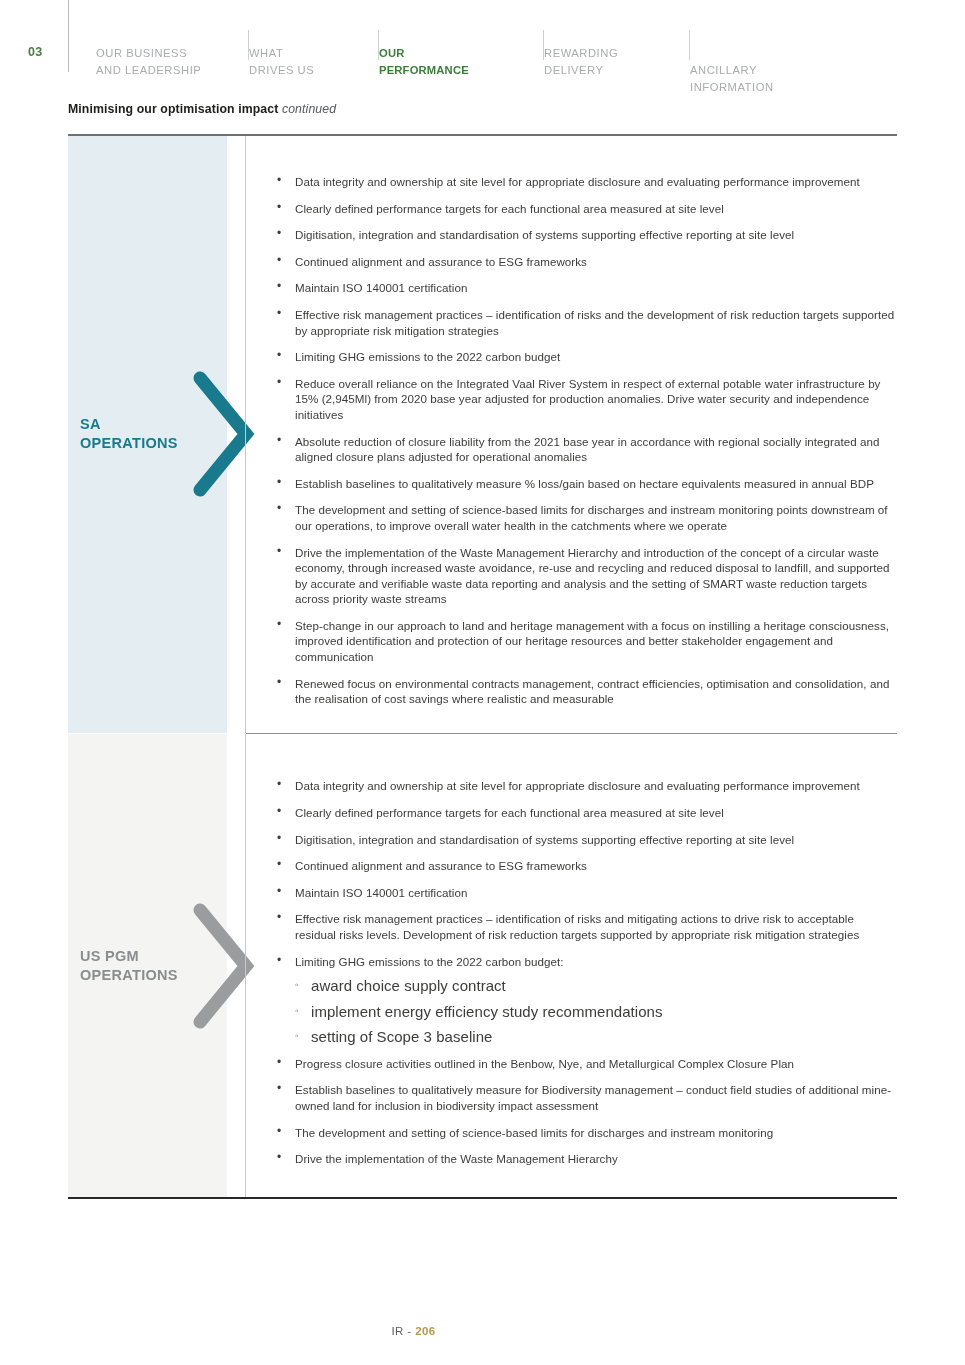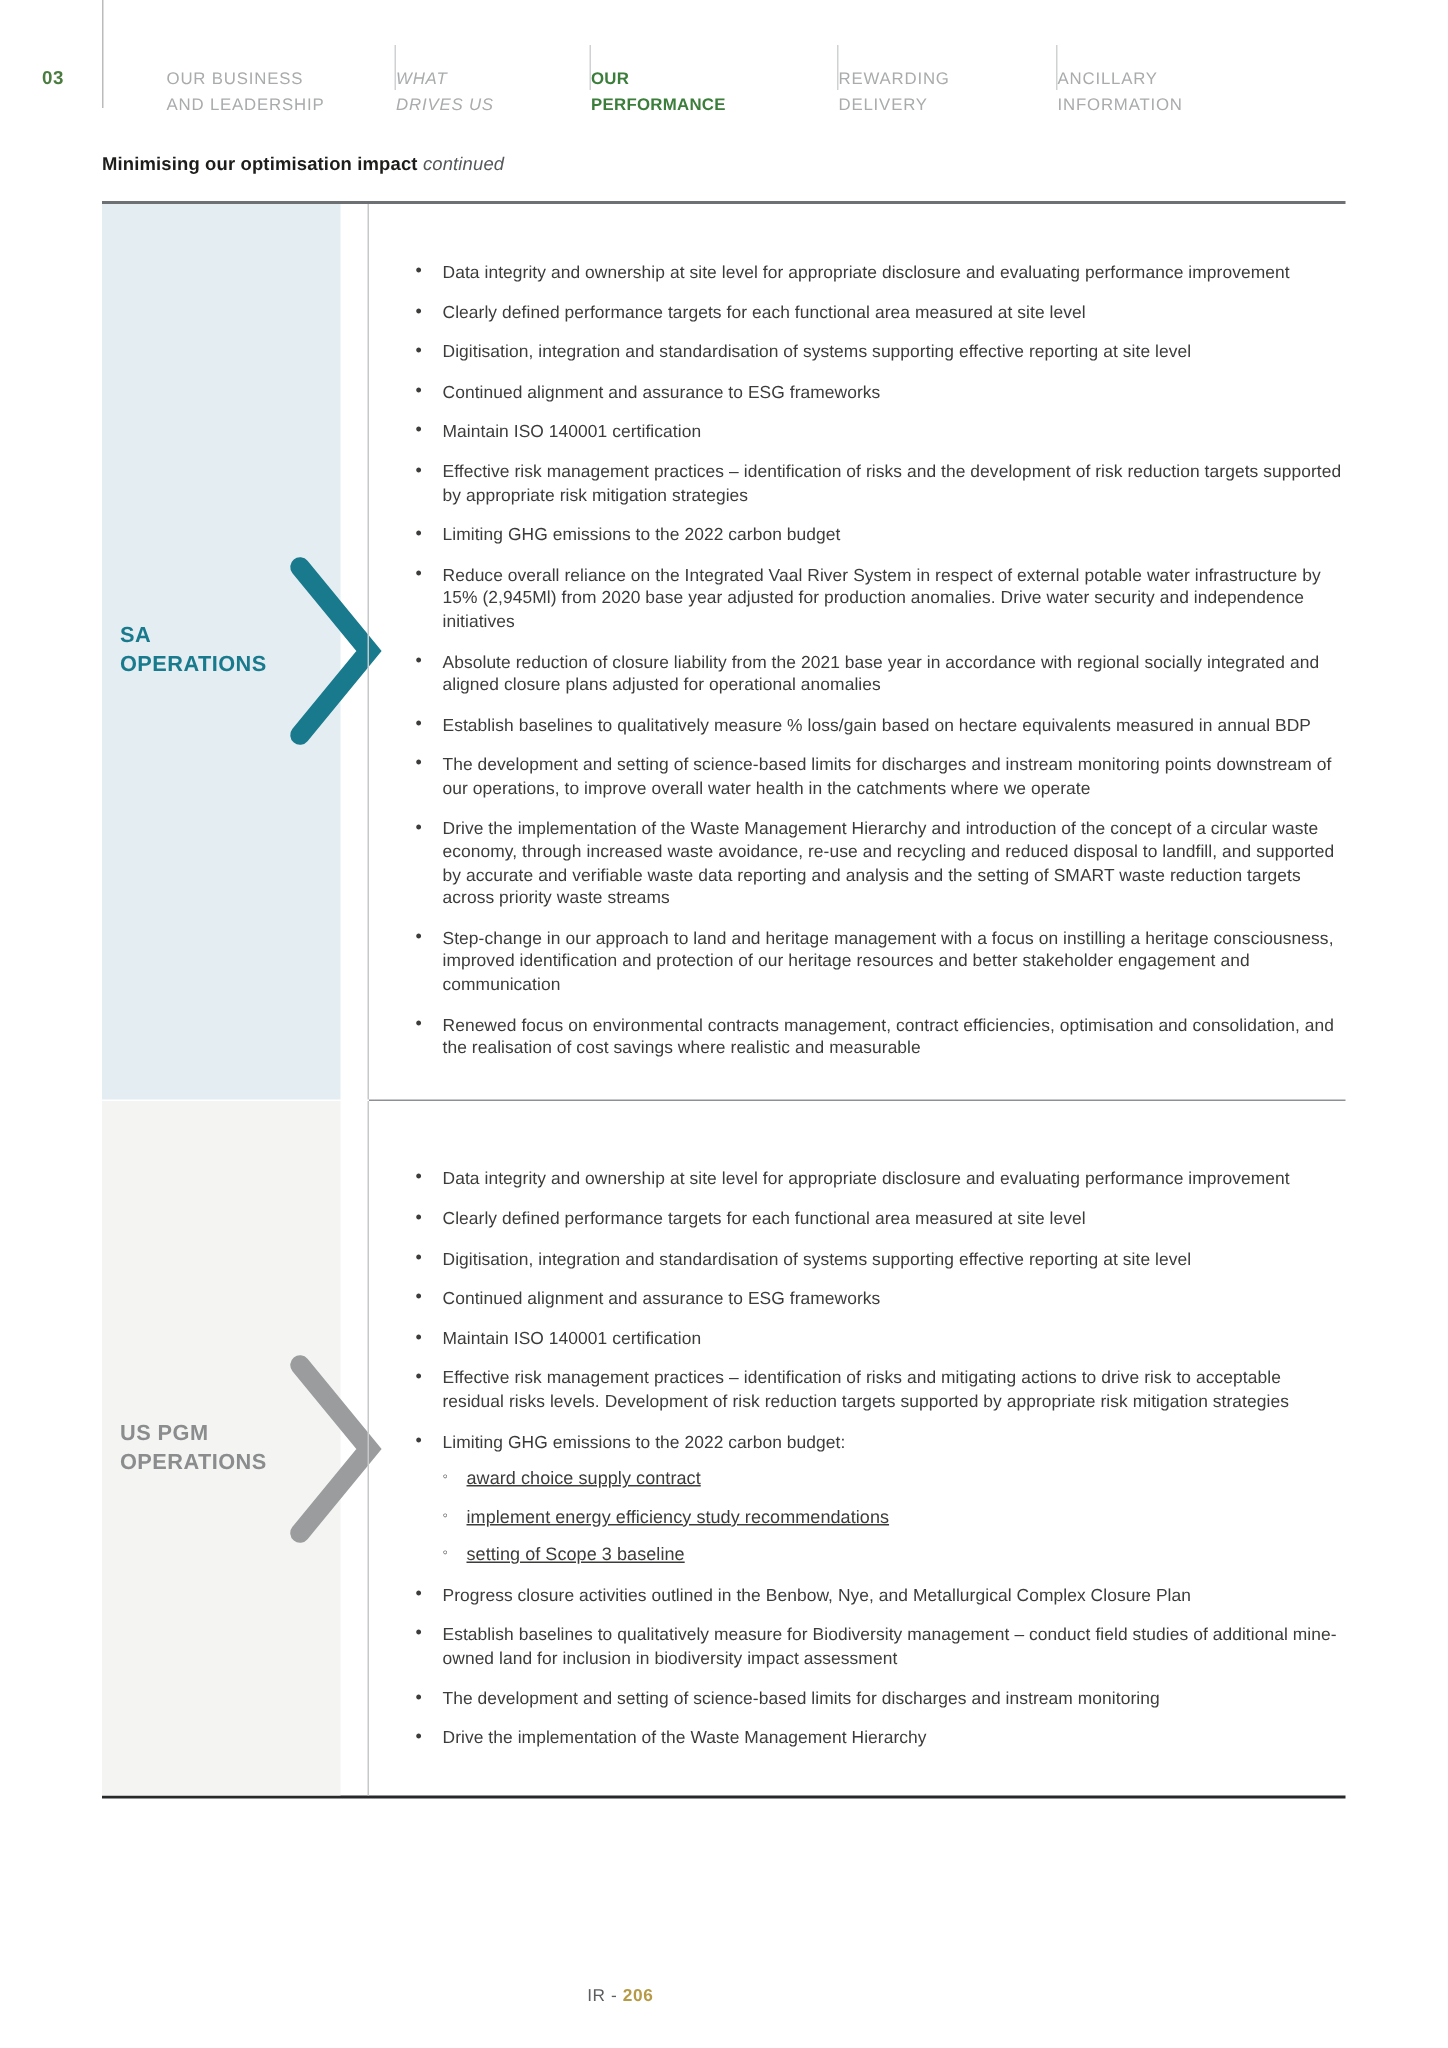--- a/index.html
+++ b/index.html
@@ -36,40 +36,39 @@
     left: 28px; top: 45px;
     font-size: 12.5px;
     font-weight: bold;
     letter-spacing: .3px;
     color: #4a7c3f;
   }
   .nav-items {
     position: absolute;
     left: 96px; top: 28px;
     display: flex;
-    align-items: flex-start;
-    margin-left: 15px;
+    align-items: flex-end;
   }
   .nav-item {
     position: relative;
     font-size: 11.2px;
     line-height: 17px;
     letter-spacing: .55px;
     color: #a9abac;
     white-space: pre-line;
   }
   .nav-item .nav-sep {
     position: absolute;
     right: 0; top: 2px;
     width: 1px; height: 30px;
     background: #cfd1d2;
   }
   .nav-item.active { color: #3b7d3a; font-weight: bold; letter-spacing: .2px; }
   .nav-w1 { width: 153px; }
-  .nav-w2 { width: 130px; font-style: italic; }
+  .nav-w2 { width: 130px; }
   .nav-w3 { width: 165px; }
   .nav-w4 { width: 146px; }
   .nav-w5 { width: 150px; }
 
   
   .page-heading {
     position: absolute;
     left: 68px; top: 102px;
     font-size: 12.3px;
     letter-spacing: .1px;
@@ -180,23 +179,22 @@
   }
   ul.sub {
     list-style: none;
     margin: 9px 0 2px 0;
     padding: 0;
   }
   ul.sub > li {
     position: relative;
     padding-left: 16px;
     margin-bottom: 10px;
-    font-size: 12px;
+    font-size: 15px;
     line-height: 15.6px;
-    text-decoration: underline;
   }
   ul.sub > li::before {
     content: "\25E6";
     position: absolute;
     left: 0;
     top: -1px;
     font-size: 10px;
     color: #5a5c5e;
   }
 

